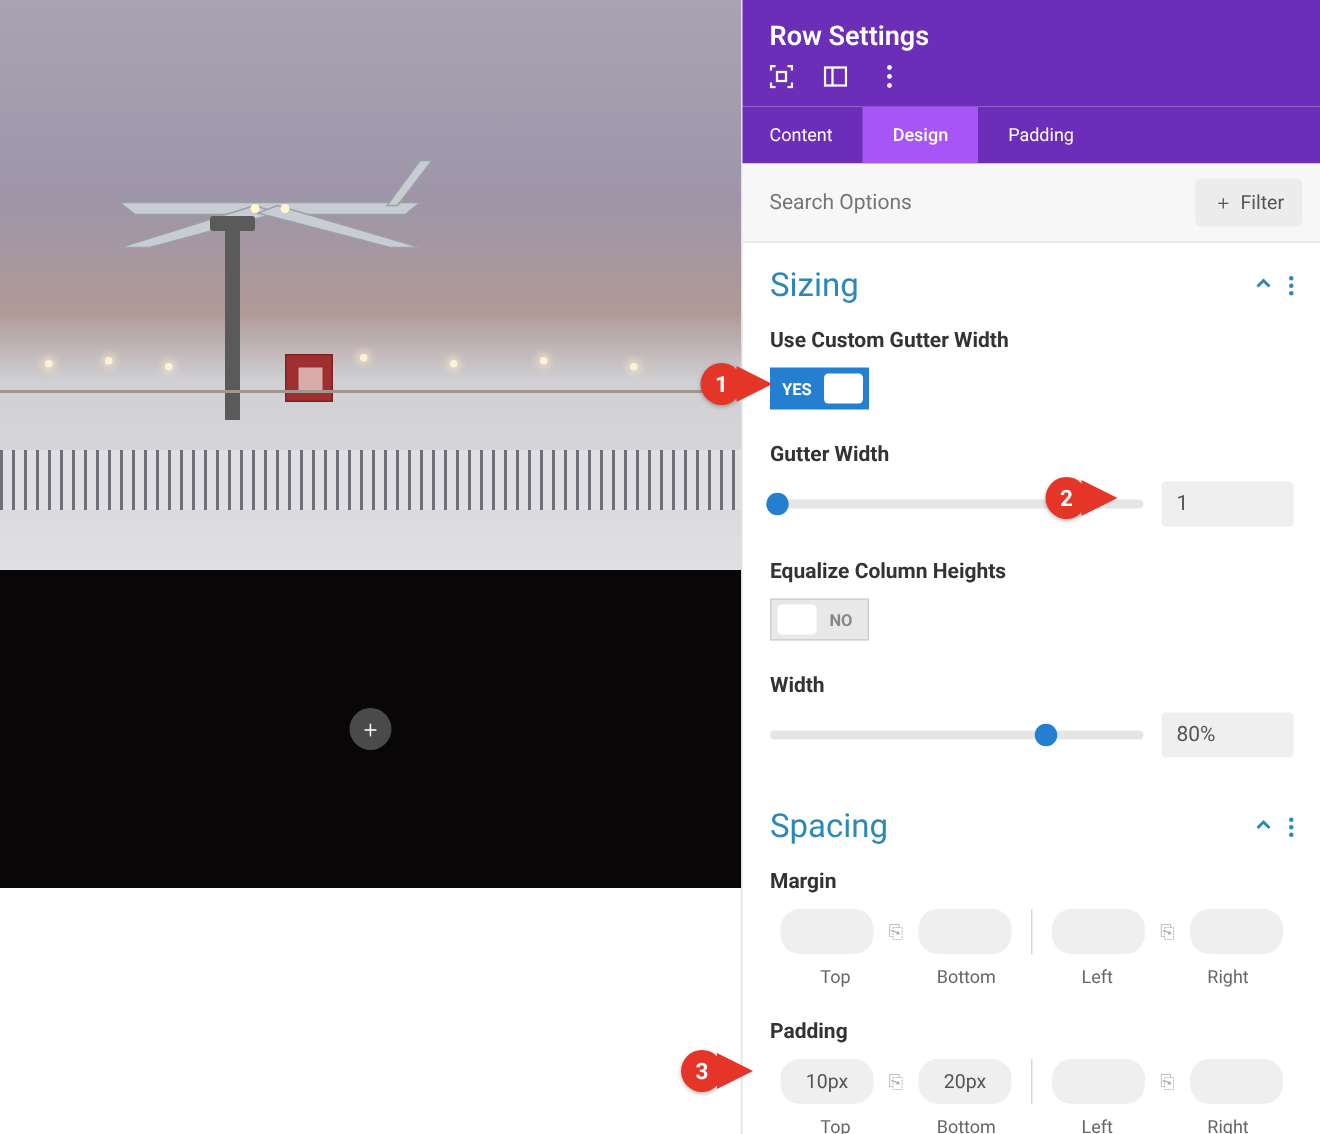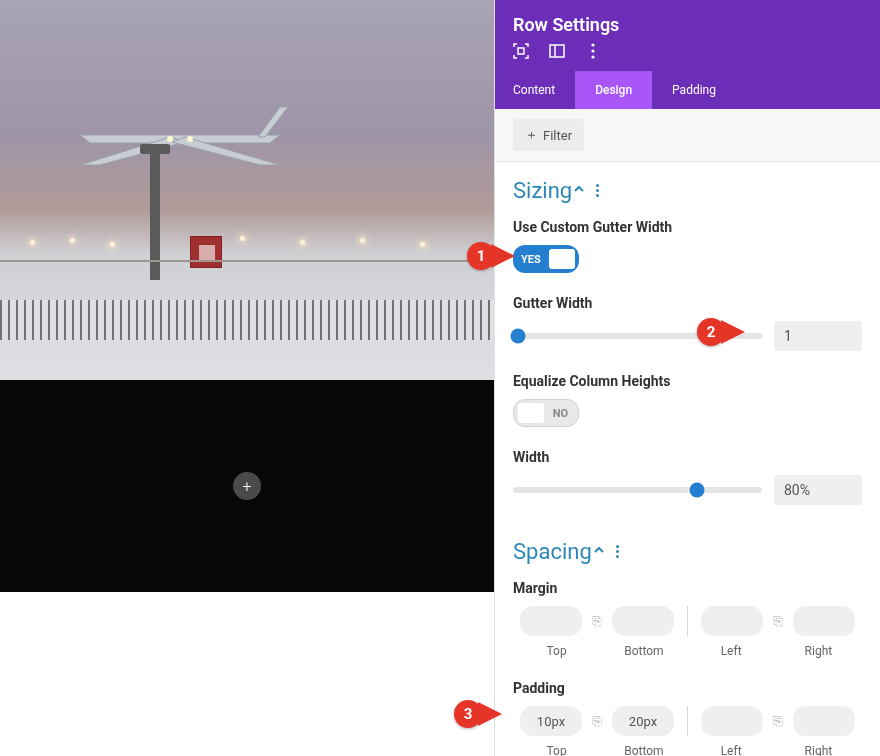--- a/index.html
+++ b/index.html
@@ -27,29 +27,29 @@
   .hdr-icons { display:flex; gap:20px; align-items:center; padding-top:4px;}
   .hdr-icons .ico { width:16px; height:16px; cursor:pointer; display:flex; align-items:center; justify-content:center;}
   .tabs { display:flex; background:#6c2eb9; }
   .tab { flex:none; padding:12px 20px; color:#fff; font-size:12px; cursor:pointer; }
   .tab.active { background:#a855f7; font-weight:500;}
   .tab:first-child{padding-left:18px;}
   .searchbar { display:flex; align-items:center; background:#f7f7f7; border-bottom:1px solid #e5e5e5; padding:10px 12px 10px 18px; }
   .searchbar input { flex:1; border:none; background:transparent; font-size:14px; color:#888; outline:none;}
   .filter-btn { background:#ececec; border:none; border-radius:4px; padding:7px 12px; font-size:13px; color:#555; display:flex; align-items:center; gap:5px; cursor:pointer;}
   .scroll { flex:1; overflow-y:auto; padding:16px 18px 20px;}
-  .section-head { display:flex; align-items:center; margin-bottom:16px;}
+  .section-head { display:flex; align-items:center; justify-content:space-between; margin-bottom:16px;}
   .section-title { color:#2d88b8; font-size:22px; font-weight:400;}
   .section-ctrls { display:flex; gap:10px; align-items:center; color:#2d88b8;}
   .section-ctrls .chev{cursor:pointer;}
   .section-ctrls .dots3{cursor:pointer; display:flex; flex-direction:column; gap:2px;}
   .section-ctrls .dots3 span{width:3px;height:3px;background:#2d88b8;border-radius:50%;}
   .field { margin-bottom:22px; }
   .field-label { font-size:14px; font-weight:700; color:#333; margin-bottom:10px;}
-  .toggle { width:66px; height:28px; border-radius:12px; display:flex; align-items:center; cursor:pointer; position:relative;}
+  .toggle { width:66px; height:28px; border-radius:0; display:flex; align-items:center; cursor:pointer; position:relative;}
   .toggle.on { background:#247fd1; }
   .toggle.off { background:#e8e8e8; border:1px solid #d0d0d0;}
   .toggle .lbl { color:#fff; font-size:11px; font-weight:700; padding:0 8px;}
   .toggle.off .lbl { color:#888; margin-left:auto; padding-right:10px;}
   .toggle .knob { width:26px; height:20px; background:#fff; border-radius:3px; position:absolute;}
   .toggle.on .knob { right:4px; }
   .toggle.off .knob { left:4px; }
   .slider-row { display:flex; align-items:center; gap:12px;}
   .slider { flex:1; height:6px; background:#e5e5e5; border-radius:3px; position:relative; cursor:pointer;}
   .slider .fill { position:absolute; left:0; top:0; bottom:0; background:#247fd1; border-radius:3px;}
@@ -136,20 +136,21 @@
       </div>
     </div>
 
     <div class="tabs">
       <div class="tab">Content</div>
       <div class="tab active">Design</div>
       <div class="tab">Padding</div>
     </div>
 
     <div class="searchbar">
+      <input placeholder="Search Options" style="">
       <button class="filter-btn">
         <span>＋</span>
         <span>Filter</span>
       </button>
     </div>
 
     <div class="scroll">
 
       <div class="section-head">
         <div class="section-title">Sizing</div>

